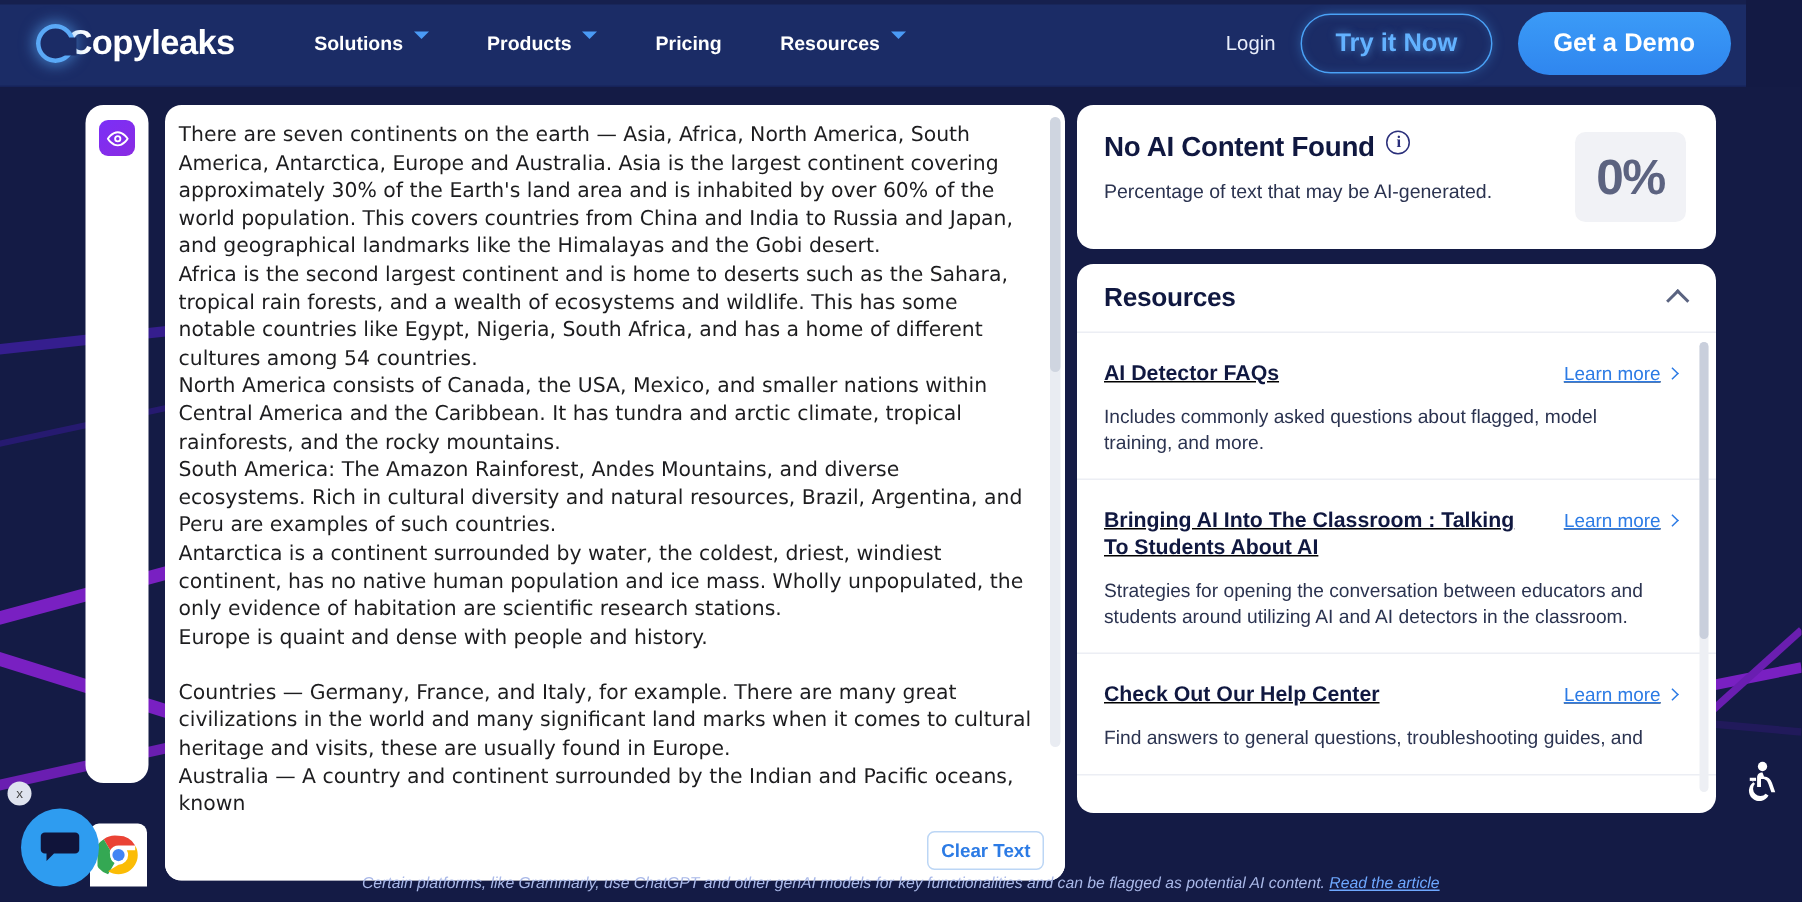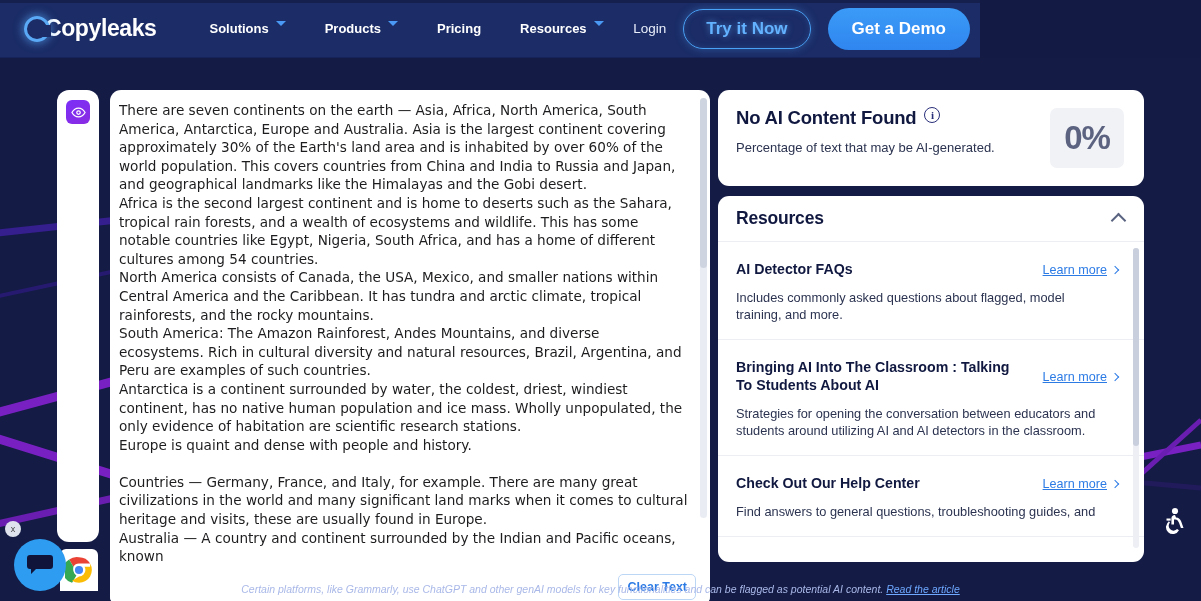--- a/index.html
+++ b/index.html
@@ -11,21 +11,21 @@
   body {
     background: #131a44;
     position: relative;
   }
 
   
   #bg-decor { position:absolute; inset:0; width:1201px; height:601px; z-index:0; }
 
   
   .header {
-    position: absolute; top:0; left:0; width:980px; height:58px;
+    position: absolute; top:0; left:0; width:1164px; height:58px;
     background:#1b2c66;
     display:flex; align-items:center;
     z-index: 5;
     border-bottom: 1px solid #16235a;
   }
   .header-topline { position:absolute; top:0; left:0; right:0; height:3px; background:#16204e; }
   .logo-wrap { display:flex; align-items:center; margin-left:24px; }
   .logo-ring {
     width:26px;height:26px;border-radius:50%;
     border:3px solid #5aa9f7;
@@ -60,21 +60,21 @@
     box-shadow: 0 0 8px rgba(74,162,247,.35), inset 0 0 6px rgba(74,162,247,.2);
   }
   .btn-demo {
     border:none; color:#ffffff;
     background: linear-gradient(180deg,#3b9bf7 0%,#2f86ef 100%);
     border-radius:22px; padding:11px 24px; font-size:17px; font-weight:bold;
     cursor:pointer; white-space:nowrap; margin-right:0;
   }
 
   
-  .main { position:absolute; top:62px; left:0; width:1064px; height:513px; z-index:3; }
+  .main { position:absolute; top:42px; left:0; width:1064px; height:513px; z-index:3; }
 
   
   .left-rail {
     position:absolute; left:57px; top:28px; width:42px; height:452px;
     background:#ffffff; border-radius:12px;
     display:flex; flex-direction:column; align-items:center; padding-top:10px;
   }
   .eye-btn {
     width:24px;height:24px;border-radius:6px;
     background: linear-gradient(145deg,#7b2ff7,#8a2be2);
@@ -148,21 +148,21 @@
     height:46px; display:flex; align-items:center; justify-content:space-between;
     padding:0 20px 0 18px; border-bottom:1px solid #eceef4;
   }
   .res-title { font-size:17.5px; font-weight:bold; color:#101840; letter-spacing:-.2px;}
   .chev-up {
     width:11px;height:11px;border-left:2px solid #5a6380;border-top:2px solid #5a6380;
     transform:rotate(45deg); margin-top:4px; cursor:pointer;
   }
   .res-body { position:absolute; top:46px; left:0; right:0; bottom:0; overflow:hidden; }
   .res-item { padding:18px 26px 16px 18px; border-bottom:1px solid #eceef4; position:relative; }
-  .res-item-head { display:flex; justify-content:space-between; align-items:center; gap:10px; }
+  .res-item-head { display:flex; justify-content:space-between; align-items:flex-start; gap:10px;text-decoration:underline; }
   .res-item-title { font-size:14.2px; font-weight:bold; color:#101840; max-width:292px; line-height:18px;}
   .learn-more {
     color:#2c7be5; font-size:12.6px; text-decoration:underline; white-space:nowrap;
     cursor:pointer; display:flex; align-items:center; gap:5px; margin-top:2px;
   }
   .learn-more .lm-chev {
     width:6px;height:6px;border-right:1.6px solid #2c7be5;border-top:1.6px solid #2c7be5;
     transform:rotate(45deg); text-decoration:none; display:inline-block;
   }
   .res-item-desc { margin-top:11px; font-size:12.8px; color:#2b3350; line-height:17px; max-width:370px;}

